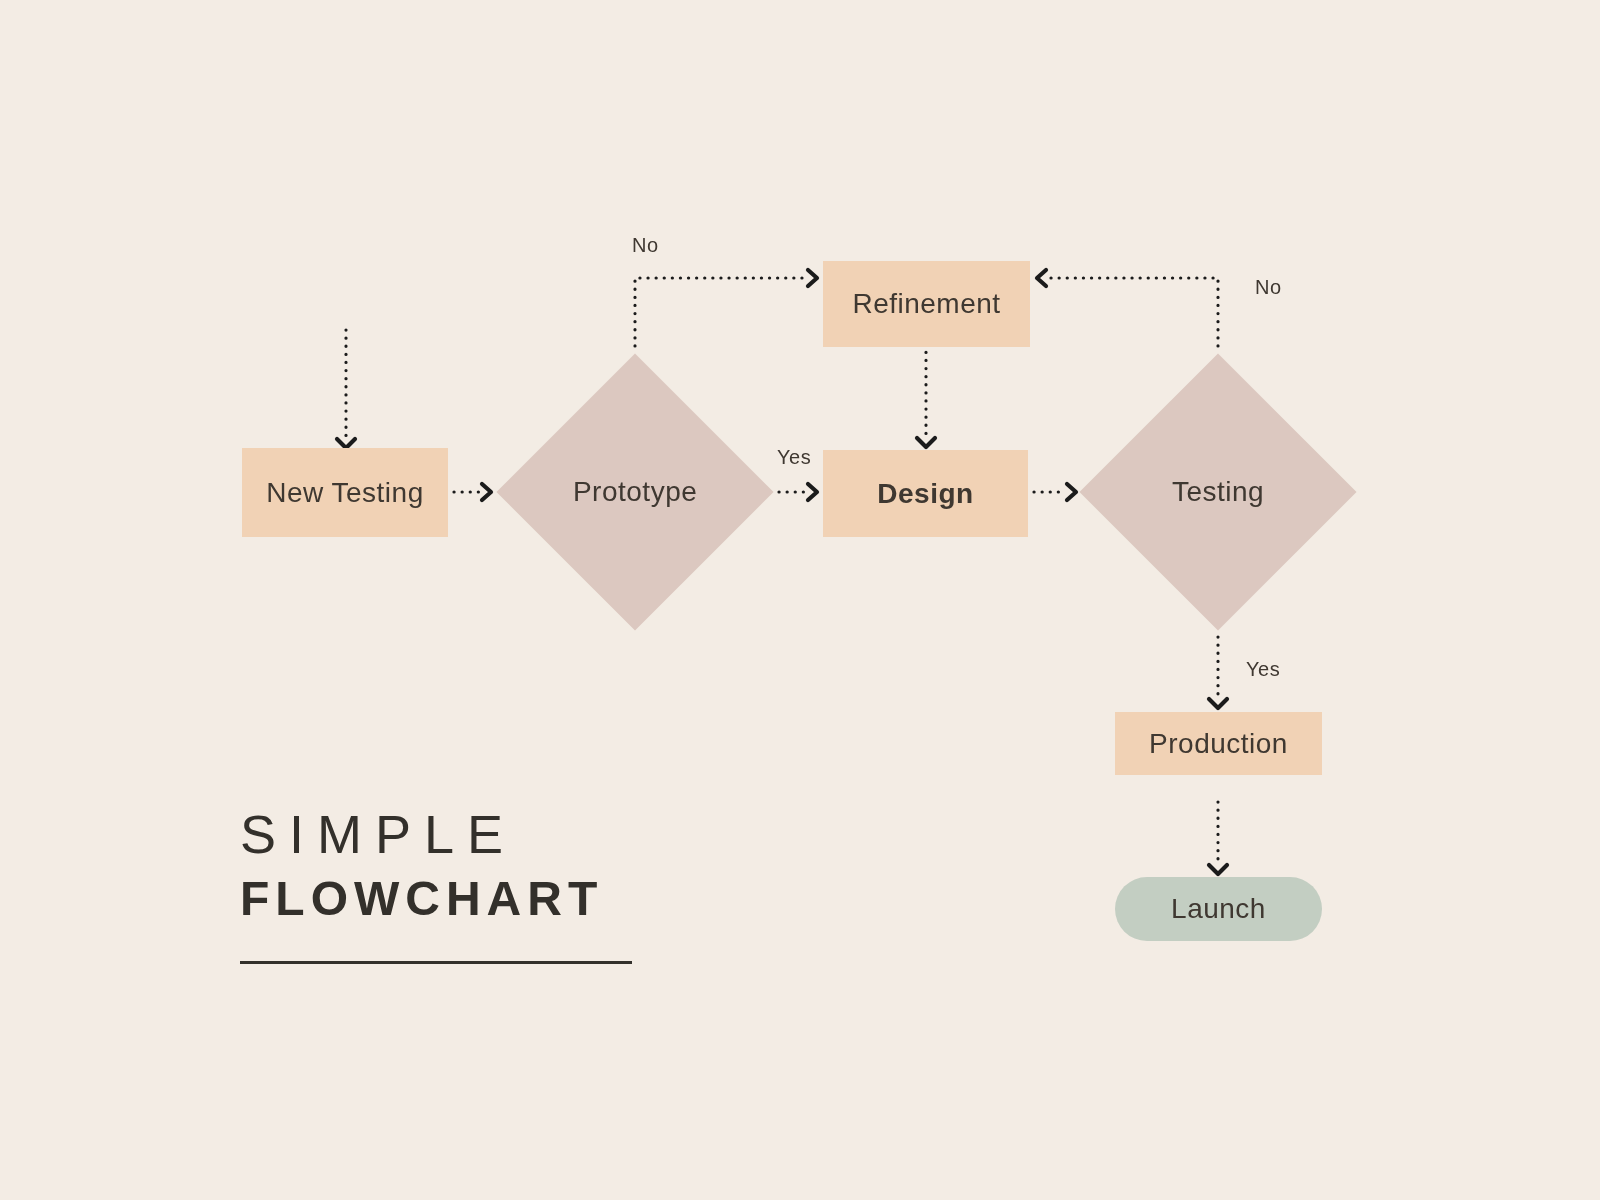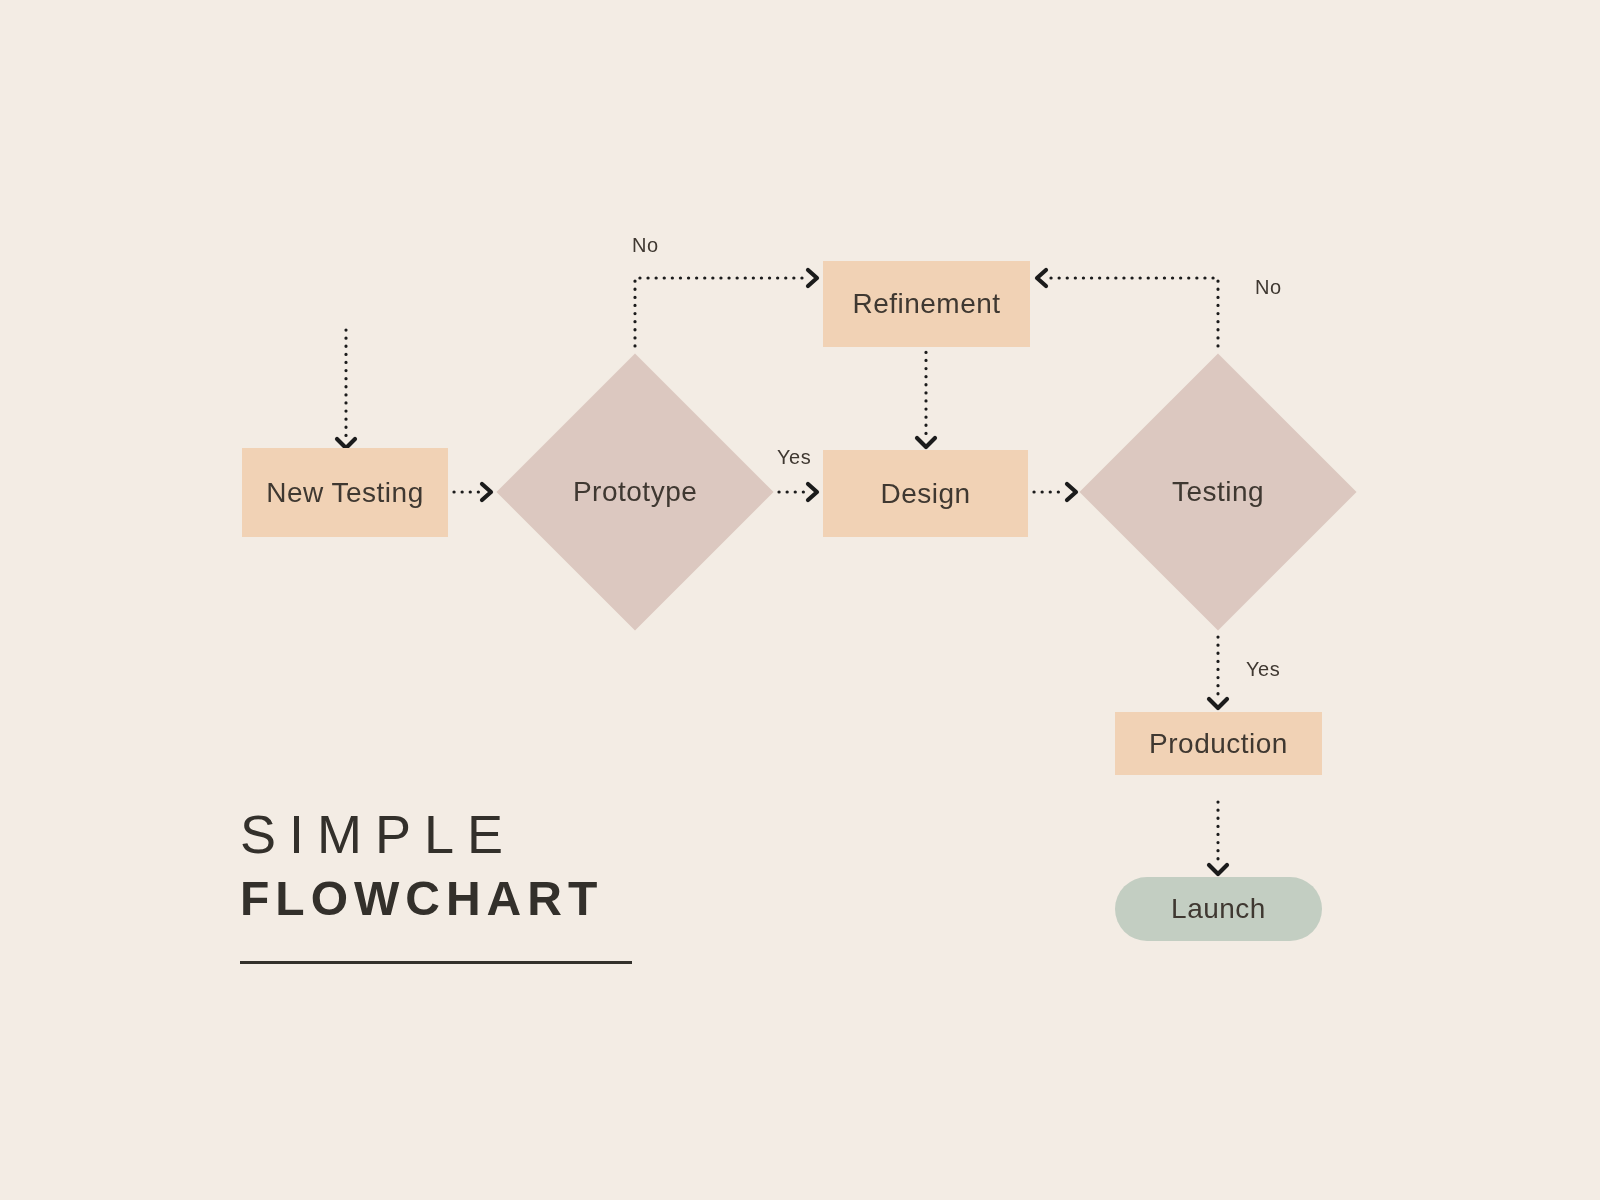--- a/index.html
+++ b/index.html
@@ -149,21 +149,21 @@
   </div>
 
   <div class="diamond" style="left:537px;top:394px;">
     <span class="unrot">Prototype</span>
   </div>
 
   <div class="node rect" style="left:823px;top:237px;width:207px;height:86px;margin-top:24px;">
     <span>Refinement</span>
   </div>
 
-  <div class="node rect" style="left:823px;top:450px;width:205px;height:87px;">
+  <div class="node rect" style="left:823px;top:450px;width:205px;height:87px;font-weight:bold;">
     <span>Design</span>
   </div>
 
   <div class="diamond" style="left:1120px;top:394px;">
     <span class="unrot">Testing</span>
   </div>
 
   <div class="node rect" style="left:1115px;top:712px;width:207px;height:63px;">
     <span>Production</span>
   </div>

